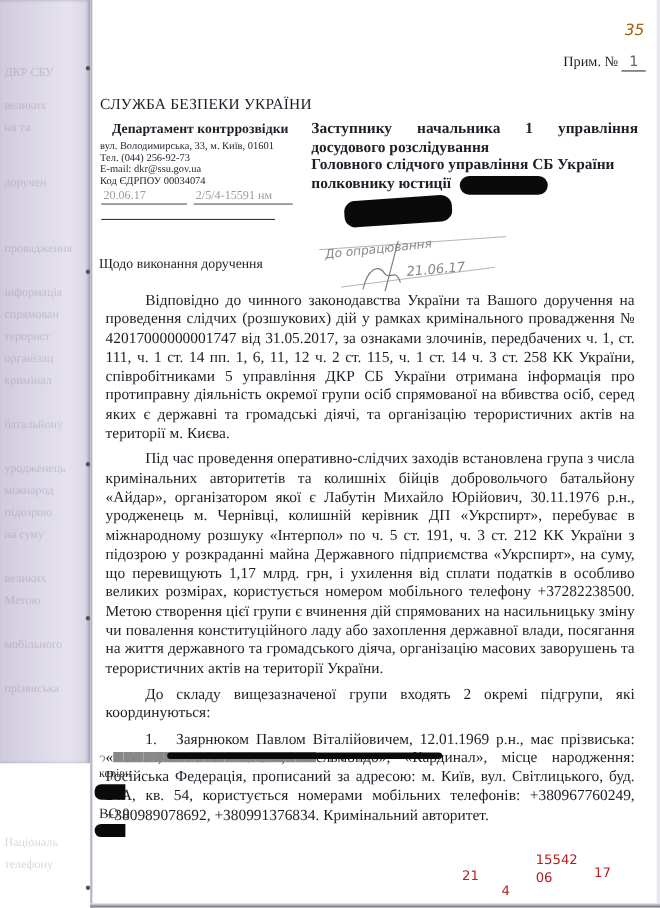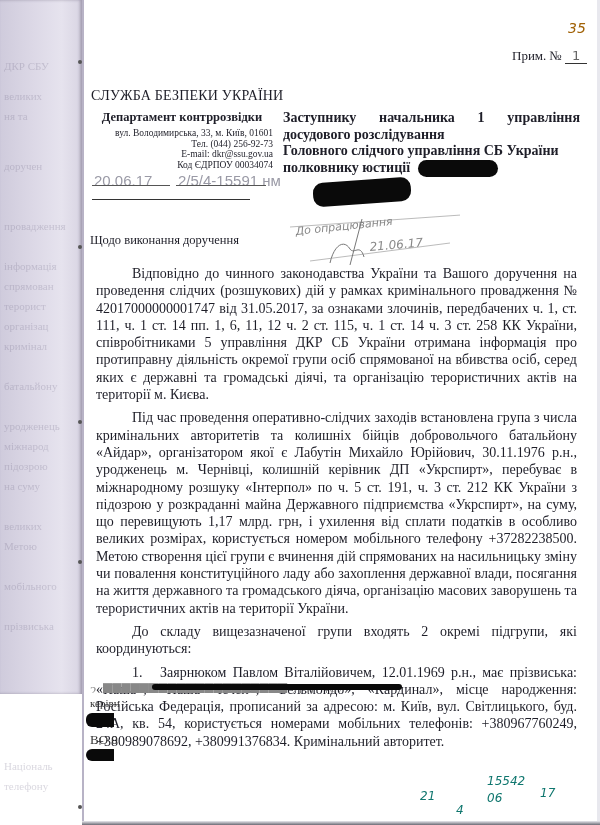--- a/index.html
+++ b/index.html
@@ -23,40 +23,40 @@
   .bottom-edge { position: absolute; left: 82px; right: 0; bottom: 0; height: 4px; background: linear-gradient(#e9e9ee, #6b6b74); }
   .right-edge { position: absolute; right: 0; top: 0; width: 3px; height: 825px; background: #e8e8ee; }
 
   .handwritten { position: absolute; color: #a16207; font-family: "DejaVu Sans", sans-serif; font-style: italic; }
   .page-number { left: 568px; top: 20px; font-size: 14px; }
   .copy-no { position: absolute; left: 512px; top: 48px; font-size: 13px; }
   .copy-no .val { display: inline-block; min-width: 22px; border-bottom: 1px solid #333; text-align: center; color: #666; font-family: "DejaVu Sans", sans-serif; }
 
   .org-name { position: absolute; left: 91px; top: 88px; font-size: 14px; letter-spacing: 0.2px; }
   .dept-name { position: absolute; left: 91px; top: 110px; width: 182px; text-align: center; font-size: 12.5px; font-weight: bold; }
-  .org-details { position: absolute; left: 91px; top: 128px; width: 182px; text-align: right; font-size: 9.5px; line-height: 10.5px; }
-  .reg-line { position: absolute; left: 92px; top: 172px; width: 175px; height: 14px; font-size: 15px; color: #9a9aa6; font-family: Liberation Sans, sans-serif; white-space: nowrap; }
+  .org-details { position: absolute; left: 91px; top: 128px; width: 182px; text-align: left; font-size: 9.5px; line-height: 10.5px; }
+  .reg-line { position: absolute; left: 92px; top: 172px; width: 175px; height: 14px; font-size: 11px; color: #9a9aa6; font-family: Liberation Serif, serif; white-space: nowrap; }
   .reg-line .u { position: absolute; bottom: 0; height: 1px; background: #555; }
   .blank-line { position: absolute; left: 92px; top: 199px; width: 158px; height: 1px; background: #333; }
 
   .addressee { position: absolute; left: 283px; top: 110px; width: 297px; font-size: 14px; font-weight: bold; line-height: 16.5px; }
   .addressee .l1 { display: flex; justify-content: space-between; }
   .redact { position: absolute; background: #0a0a0a; border-radius: 10px; }
 
   .subject { position: absolute; left: 90px; top: 233px; font-size: 12.5px; }
   .resolution { position: absolute; left: 290px; top: 205px; width: 170px; height: 60px; }
 
   .body-text { position: absolute; left: 90px; top: 259px; width: 493px; font-size: 14px; line-height: 17.3px; text-align: justify; }
   .body-text p { margin: 6px; text-indent: 36px; }
   .body-text .item { text-indent: 36px; }
   .body-text .item .num { display: inline-block; width: 28px; text-indent: 0; }
 
   .cut-row { position: absolute; left: 90px; top: 683px; width: 500px; height: 10px; overflow: hidden; font-size: 13px; color: #888; }
   .fragment { position: absolute; left: 90px; font-size: 11px; color: #333; }
-  .footer-marks { position: absolute; font-size: 12px; color: #0f766e; font-family: "DejaVu Sans", sans-serif; font-style: italic; }
+  .footer-marks { position: absolute; font-size: 12px; color: #b91c1c; font-family: "DejaVu Sans", sans-serif; }
 </style>
 </head>
 <body>
 
 <div class="binder">
   <div class="binder-ghost" style="top:60px">ДКР СБУ</div>
   <div class="binder-ghost" style="top:90px">великих</div>
   <div class="binder-ghost" style="top:110px">ня та</div>
   <div class="binder-ghost" style="top:160px">доручен</div>
   <div class="binder-ghost" style="top:220px">провадження</div>

